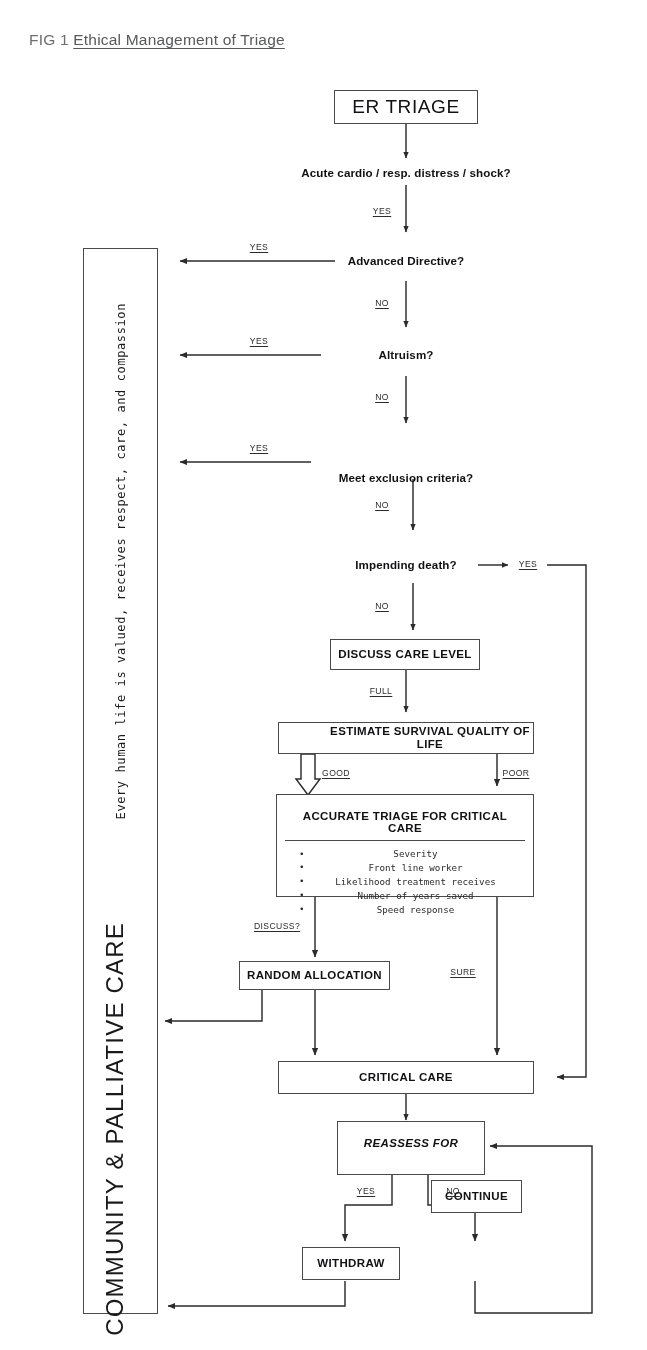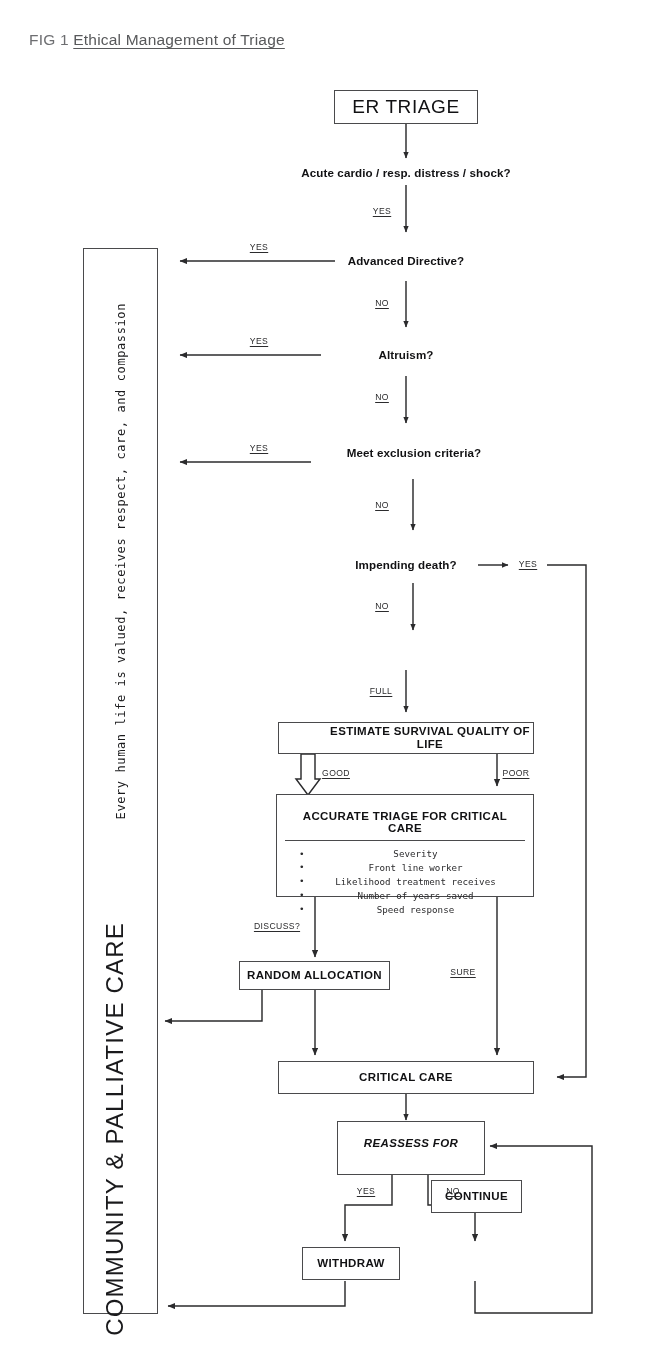--- a/index.html
+++ b/index.html
@@ -230,20 +230,23 @@
   </svg>
 
   <div class="side-panel"></div>
   <div class="side-big">COMMUNITY &amp; PALLIATIVE CARE</div>
   <div class="side-small">Every human life is valued, receives respect, care, and compassion</div>
 
   <div class="node plain" style="left:334px; top:90px; width:144px; height:34px;text-align:center;">
     <span class="node-label">ER TRIAGE</span>
   </div>
 
+  <div class="node" style="left:330px; top:639px; width:150px; height:31px;">
+    <span class="node-label">DISCUSS CARE LEVEL</span>
+  </div>
 
   <div class="node" style="left:278px; top:722px; width:256px; height:32px;padding-left:48px;">
     <span class="node-label">ESTIMATE SURVIVAL QUALITY OF LIFE</span>
   </div>
 
   <div class="node listbox" style="left:276px; top:794px; width:258px; height:103px;">
     <div class="listbox-head">ACCURATE TRIAGE FOR CRITICAL CARE</div>
     <div class="listbox-body">
       <div class="bullet-item">Severity</div>
       <div class="bullet-item">Front line worker</div>
@@ -269,21 +272,21 @@
     <span class="node-label">WITHDRAW</span>
   </div>
 
   <div class="node" style="left:431px; top:1180px; width:91px; height:33px;align-items:center;">
     <span class="node-label">CONTINUE</span>
   </div>
 
   <div class="question" style="left:406px; top:166px;">Acute cardio / resp. distress / shock?</div>
   <div class="question" style="left:406px; top:254px;">Advanced Directive?</div>
   <div class="question" style="left:406px; top:348px;">Altruism?</div>
-  <div class="question" style="left:406px; top:446px;margin-left:8px;">Meet exclusion criteria?</div>
+  <div class="question" style="left:406px; top:471px;">Meet exclusion criteria?</div>
   <div class="question" style="left:406px; top:558px;">Impending death?</div>
 
   <div class="edge-label" style="left:382px; top:206px;">YES</div>
   <div class="edge-label" style="left:259px; top:242px;">YES</div>
   <div class="edge-label" style="left:382px; top:298px;">NO</div>
   <div class="edge-label" style="left:259px; top:336px;">YES</div>
   <div class="edge-label" style="left:382px; top:392px;">NO</div>
   <div class="edge-label" style="left:259px; top:443px;">YES</div>
   <div class="edge-label" style="left:382px; top:500px;">NO</div>
   <div class="edge-label" style="left:528px; top:559px;">YES</div>

